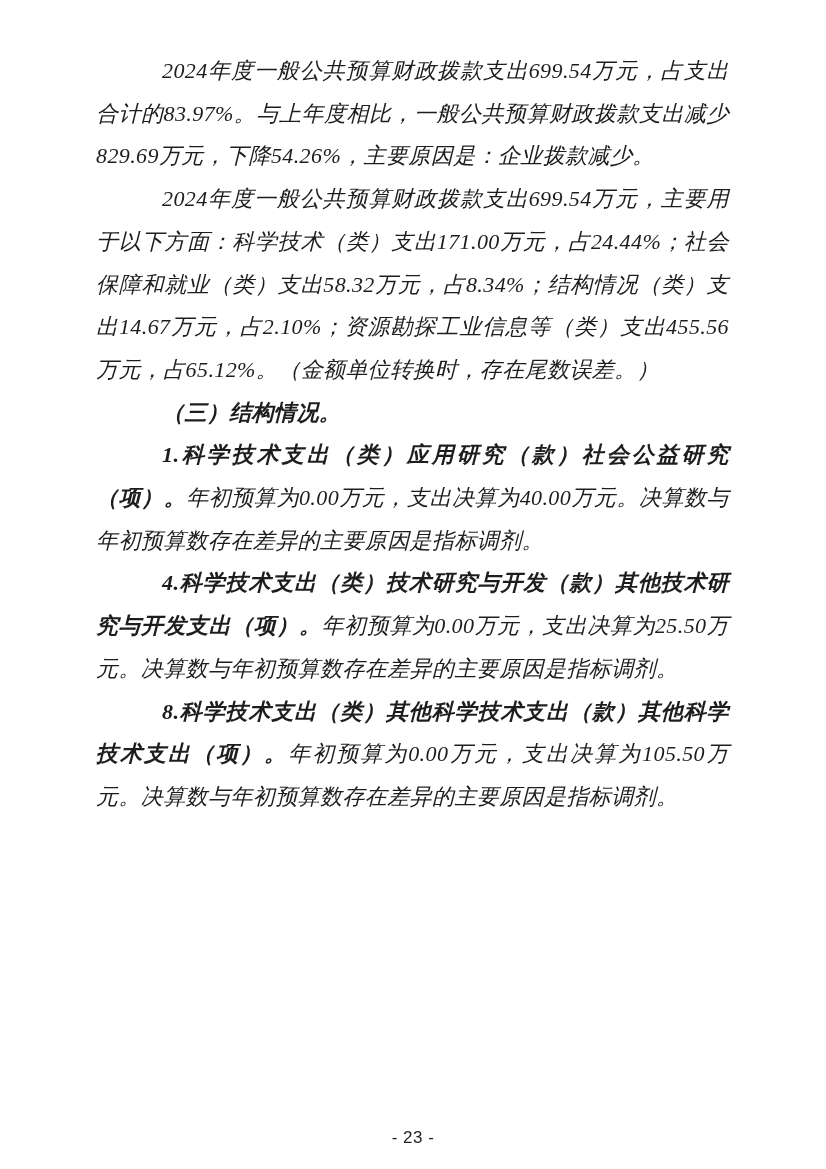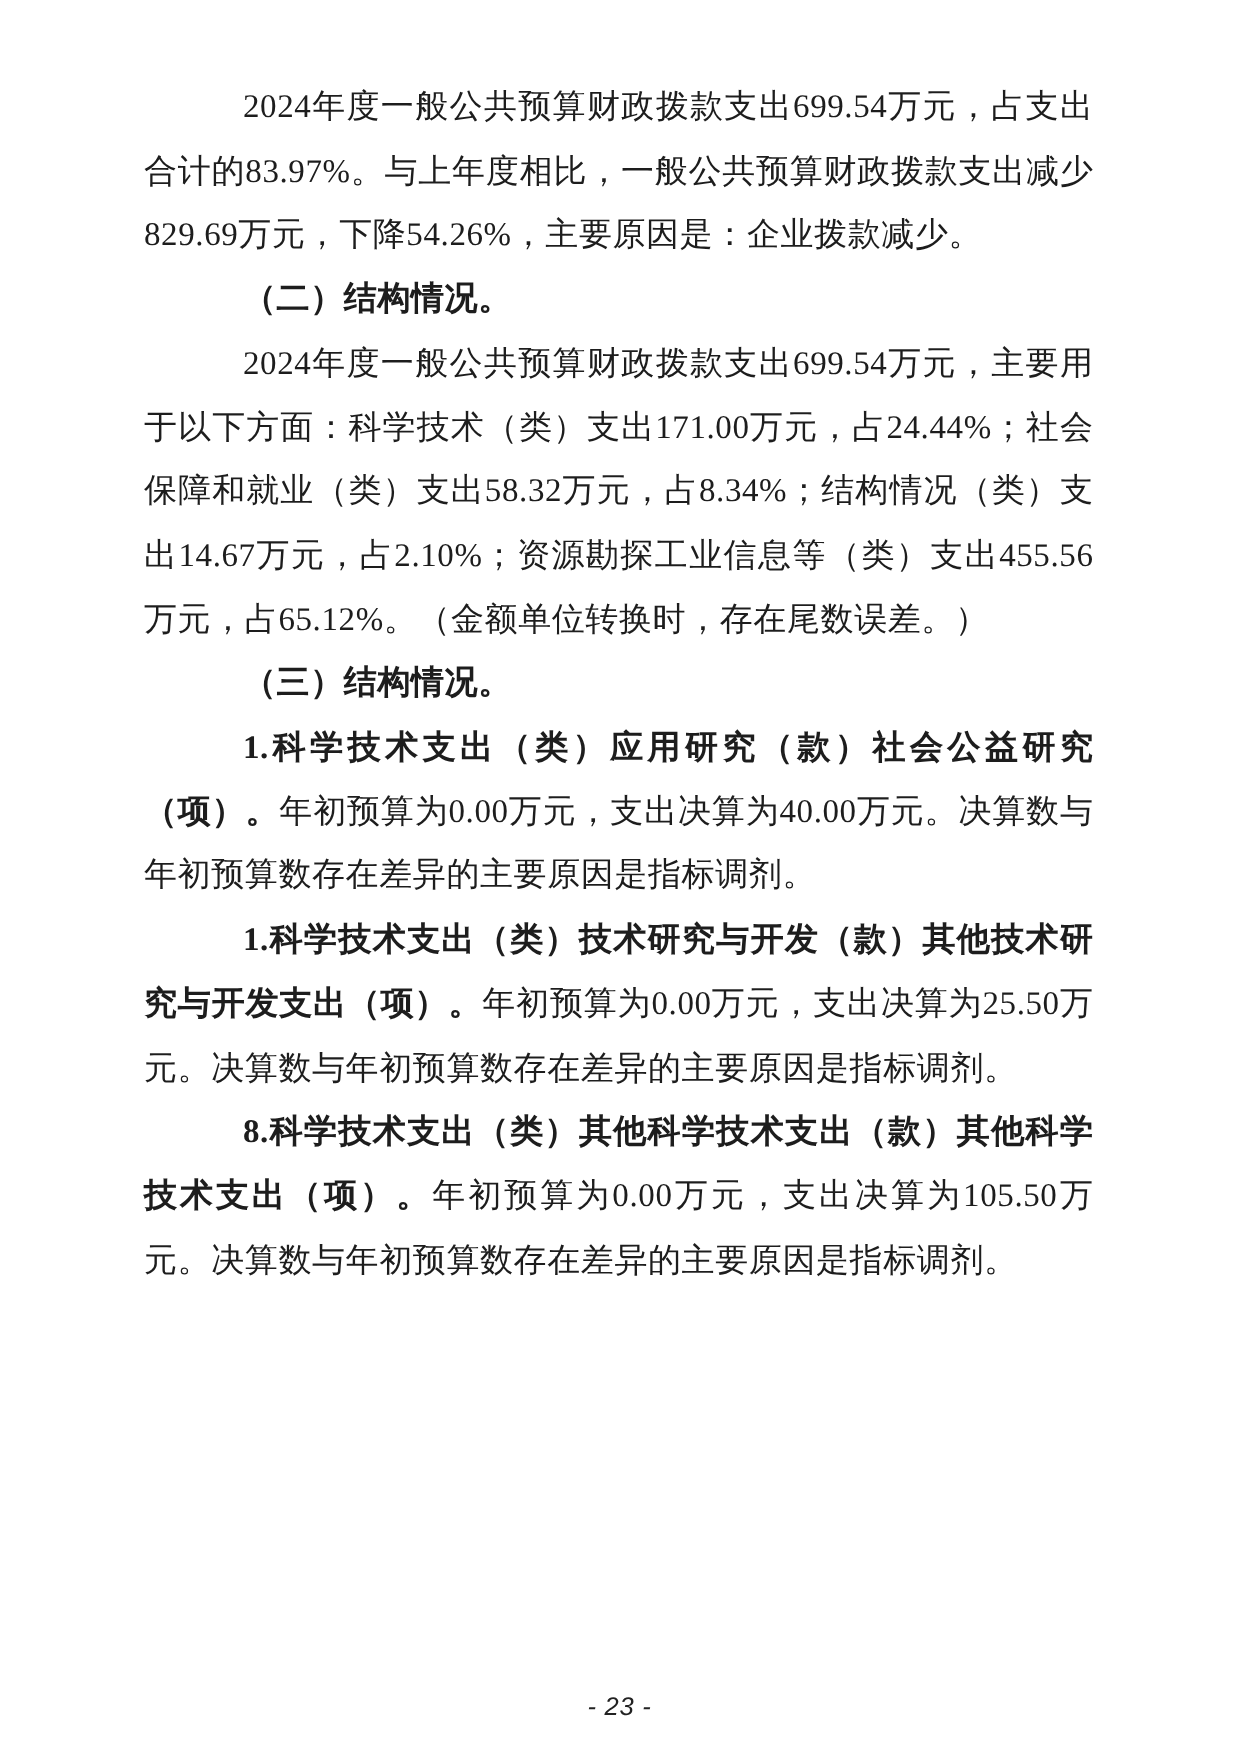--- a/index.html
+++ b/index.html
@@ -23,55 +23,54 @@
     width: 633px;
   }
   .para {
     margin: 0;
     font-size: 22px;
     line-height: 42.7px;
     text-align: justify;
     text-indent: 66px;
     font-weight: 400;
     letter-spacing: 0.4px;
+    font-style: italic;
   }
   .bold {
     font-weight: 700;
   }
   .footer {
     position: absolute;
     top: 1128px;
     left: 0;
     width: 100%;
     text-align: center;
     font-size: 17px;
     font-family: "Liberation Sans", "DejaVu Sans", sans-serif;
     color: #222222;
     letter-spacing: 0.5px;
-    font-style: italic;
   }
 </style>
 </head>
 <body>
 
 <div class="page">
   <div class="content">
 
     <p class="para"><span>2024年度一般公共预算财政拨款支出699.54万元，占支出合计的83.97%。与上年度相比，一般公共预算财政拨款支出减少829.69万元，下降54.26%，主要原因是：企业拨款减少。</span></p>
 
-    <p class="para"><span class="bold">（二）结构情况。</span></p>
 
     <p class="para"><span>2024年度一般公共预算财政拨款支出699.54万元，主要用于以下方面：科学技术（类）支出171.00万元，占24.44%；社会保障和就业（类）支出58.32万元，占8.34%；结构情况（类）支出14.67万元，占2.10%；资源勘探工业信息等（类）支出455.56万元，占65.12%。（金额单位转换时，存在尾数误差。）</span></p>
 
     <p class="para"><span class="bold">（三）结构情况。</span></p>
 
 
     <p class="para"><span class="bold">1.科学技术支出（类）应用研究（款）社会公益研究（项）。</span><span>年初预算为0.00万元，支出决算为40.00万元。决算数与年初预算数存在差异的主要原因是指标调剂。</span></p>
 
-    <p class="para"><span class="bold">1.科学技术支出（类）技术研究与开发（款）其他技术研究与开发支出（项）。</span><span>年初预算为0.00万元，支出决算为25.50万元。决算数与年初预算数存在差异的主要原因是指标调剂。</span></p>
+    <p class="para"><span class="bold">4.科学技术支出（类）技术研究与开发（款）其他技术研究与开发支出（项）。</span><span>年初预算为0.00万元，支出决算为25.50万元。决算数与年初预算数存在差异的主要原因是指标调剂。</span></p>
 
     <p class="para"><span class="bold">8.科学技术支出（类）其他科学技术支出（款）其他科学技术支出（项）。</span><span>年初预算为0.00万元，支出决算为105.50万元。决算数与年初预算数存在差异的主要原因是指标调剂。</span></p>
 
 
   </div>
 
   <div class="footer">- 23 -</div>
 </div>
 
 </body></html>

